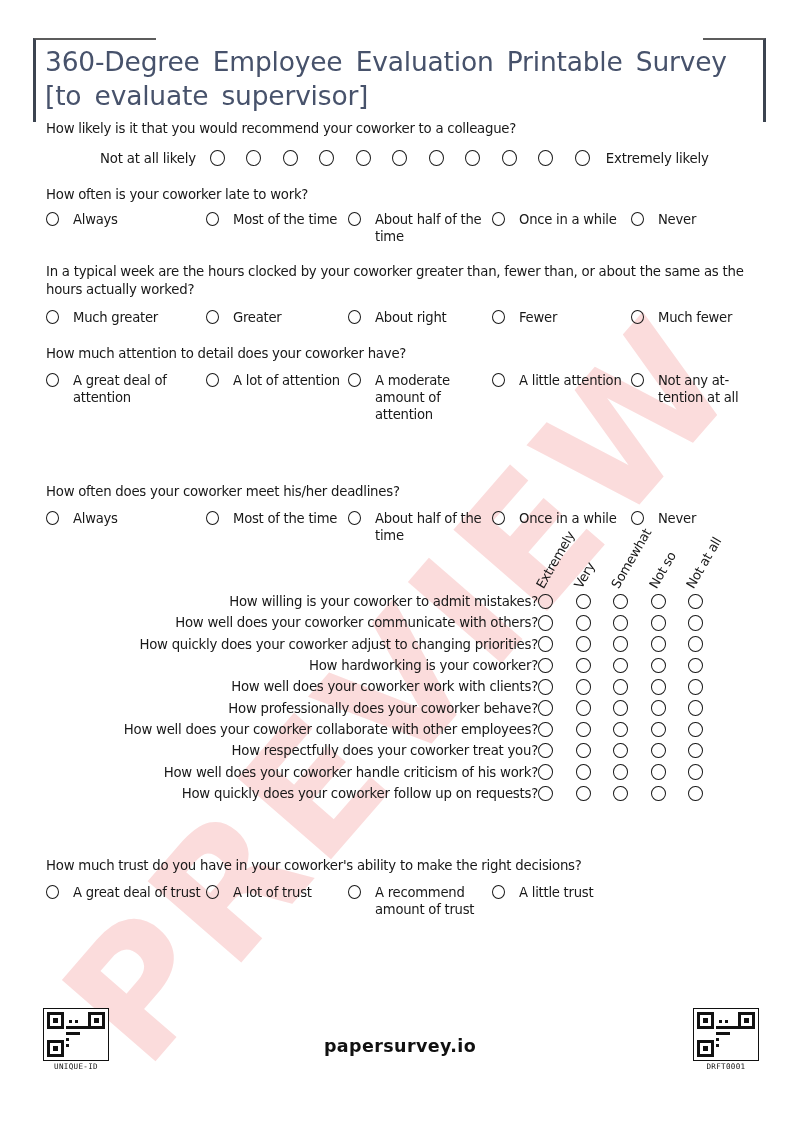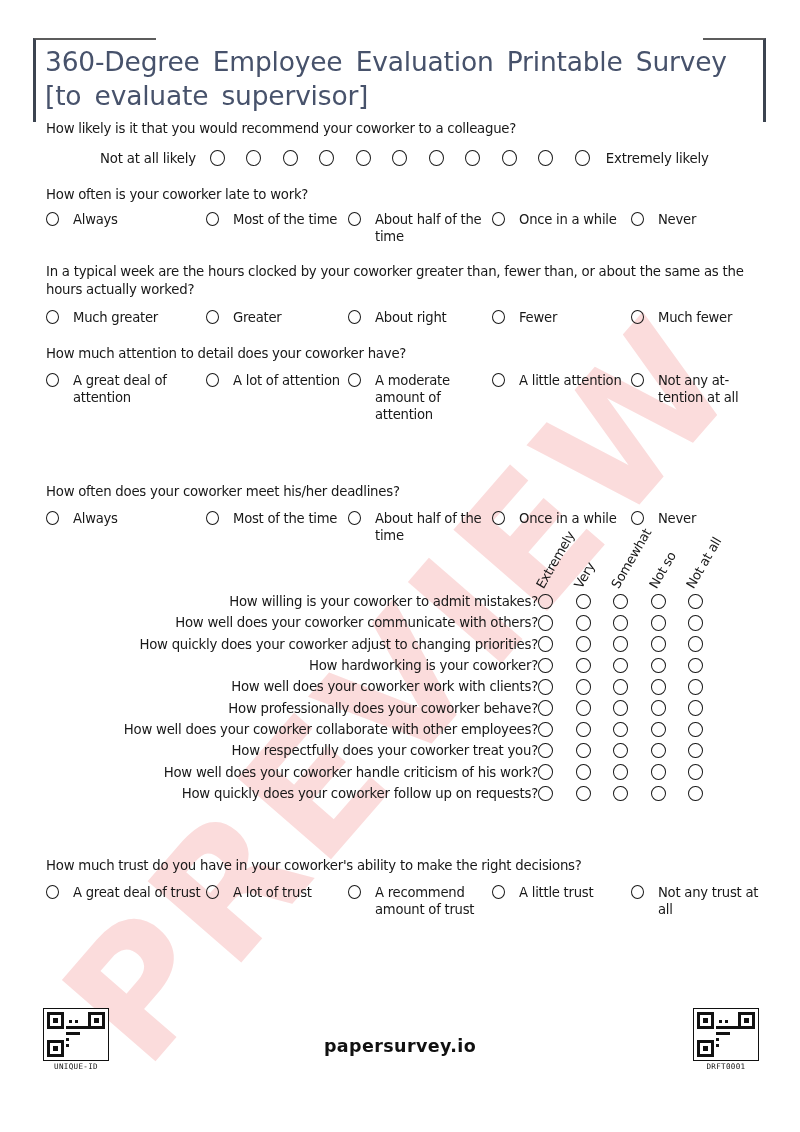--- a/index.html
+++ b/index.html
@@ -461,24 +461,20 @@
           <span class="opt-label">A lot of trust</span>
         </span>
       <span class="opt opt-w3">
           <span class="radio"></span>
           <span class="opt-label">A recommend amount of trust</span>
         </span>
       <span class="opt opt-w4">
           <span class="radio"></span>
           <span class="opt-label">A little trust</span>
         </span>
-      <span class="opt opt-w5">
-          <span class="radio"></span>
-          <span class="opt-label">Not any trust at all</span>
-        </span>
     </div>
   </div>
 
   <div id="footer">
 
     <div class="qr-wrap" id="qr-left">
       <div class="qr-box">
 
         <span class="finder f-tl"></span>
         <span class="finder f-tr"></span>

